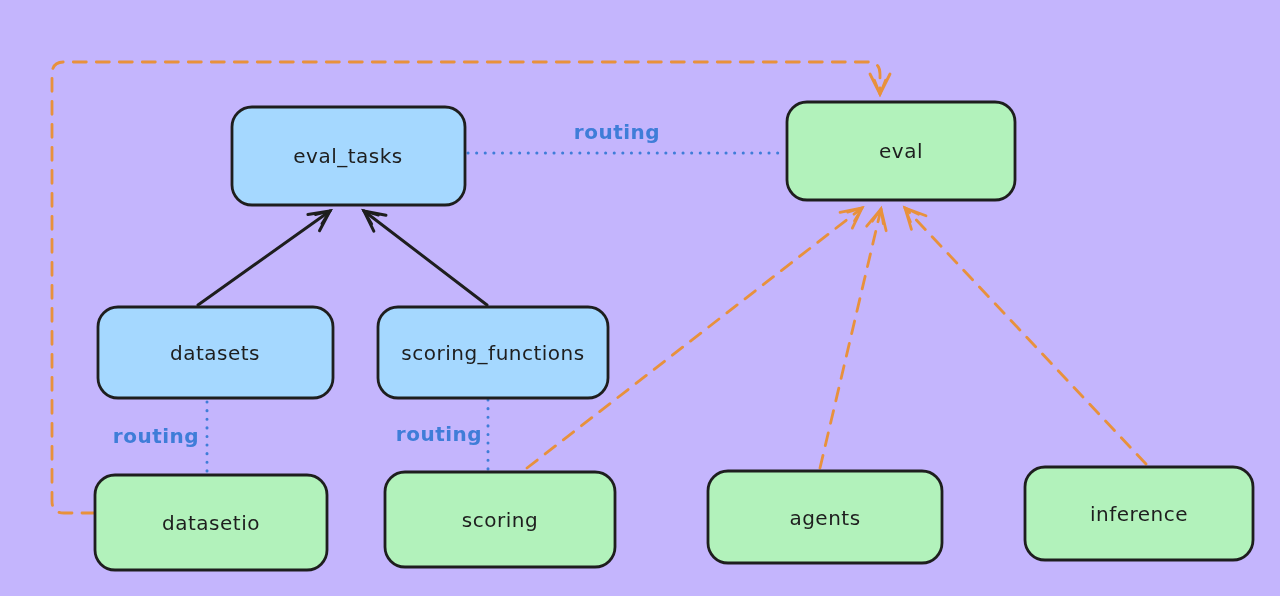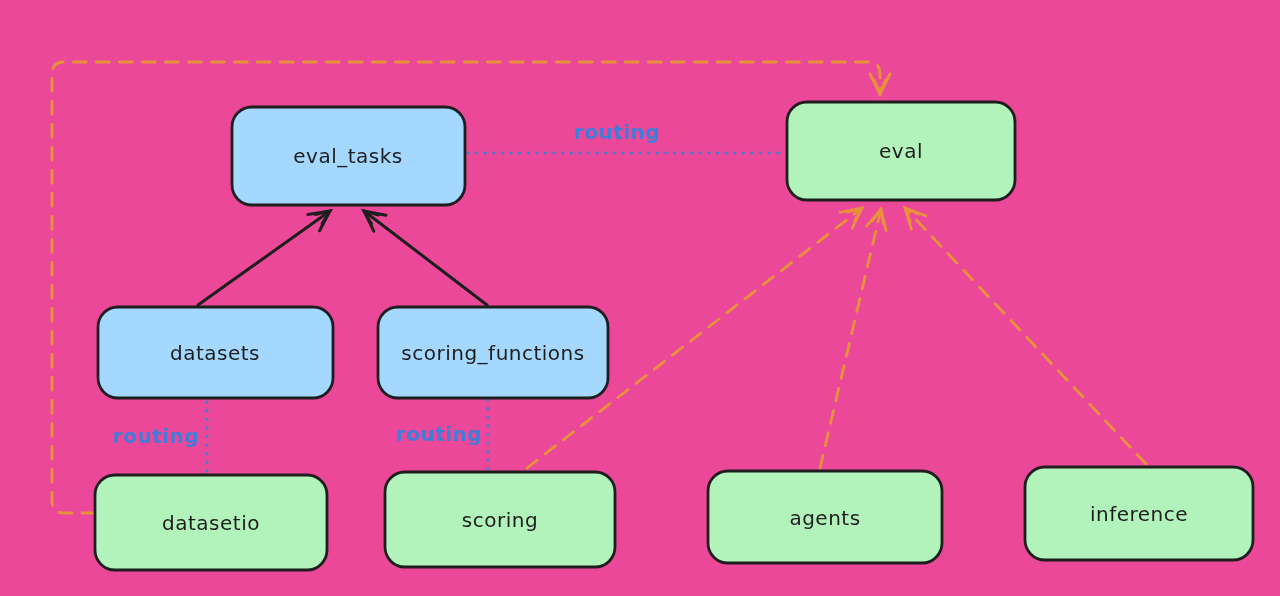--- a/index.html
+++ b/index.html
@@ -5,21 +5,21 @@
   html, body {
     margin: 0;
     padding: 0;
     background: #ffffff;
     font-family: "DejaVu Sans", sans-serif;
   }
   .canvas-wrap {
     position: relative;
     width: 1280px;
     height: 596px;
-    background: #ec4899;
+    background: #c4b5fd;
     overflow: hidden;
   }
   svg { display: block; }
   .node-box {
     stroke: #1e1e1e;
     stroke-width: 2.8;
   }
   .node-label {
     fill: #1e1e1e;
     font-size: 20px;

